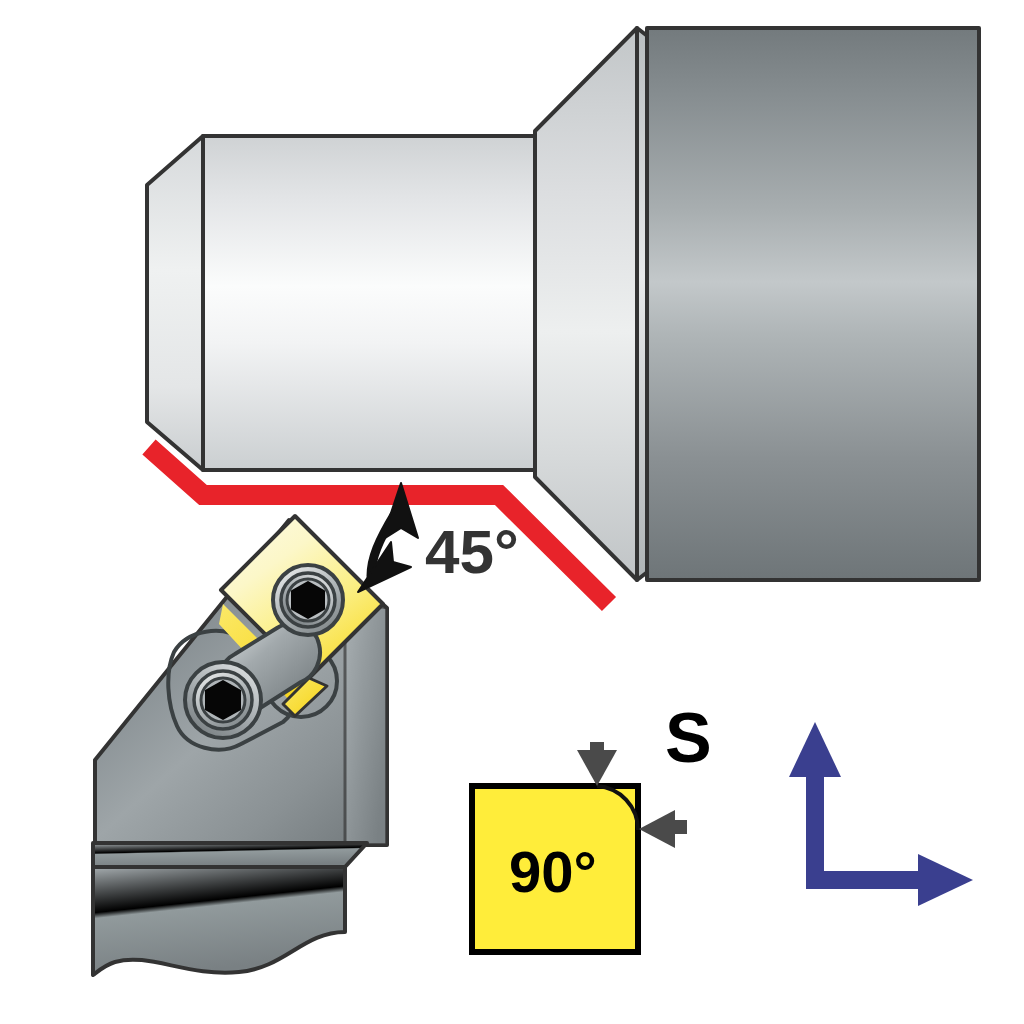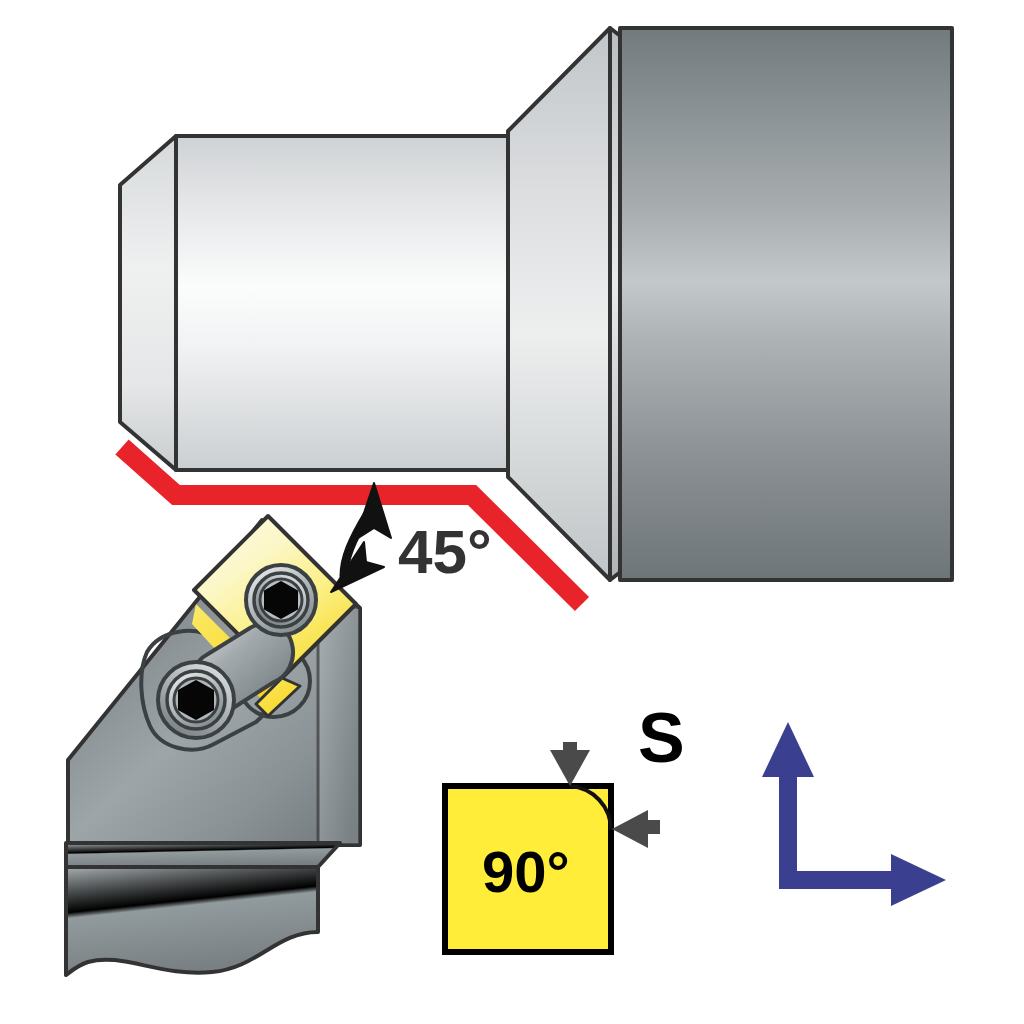--- a/index.html
+++ b/index.html
@@ -1,17 +1,17 @@
 <!DOCTYPE html>
 <html><head>
 <meta charset="utf-8">
 <style>
   html,body{margin:0;padding:0;background:#ffffff;}
   body{width:1024px;height:1024px;overflow:hidden;font-family:"Liberation Sans",sans-serif;}
-  #stage{position:relative;width:815px;height:1024px;background:#ffffff;}
+  #stage{position:relative;width:815px;height:1024px;background:#ffffff;margin-left:27px;}
   svg#dia{position:absolute;left:0;top:0;width:1024px;height:1024px;display:block;}
   .lbl{font-family:"Liberation Sans",sans-serif;font-weight:bold;}
 </style>
 </head>
 <body>
 
 <div id="stage">
 
 <svg id="dia" viewBox="0 0 1024 1024">
   <defs>

